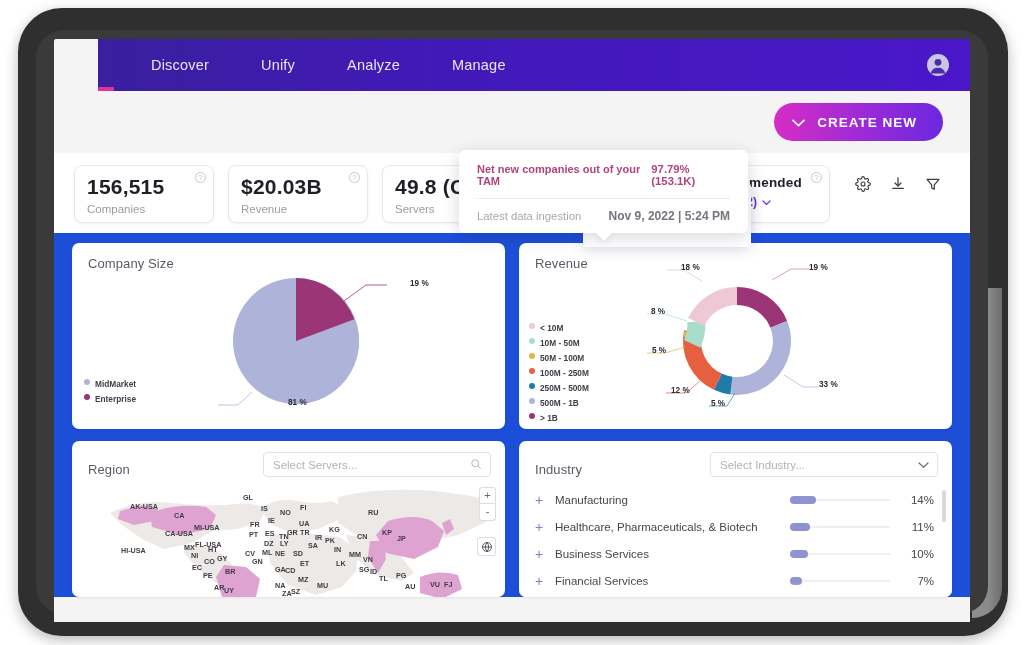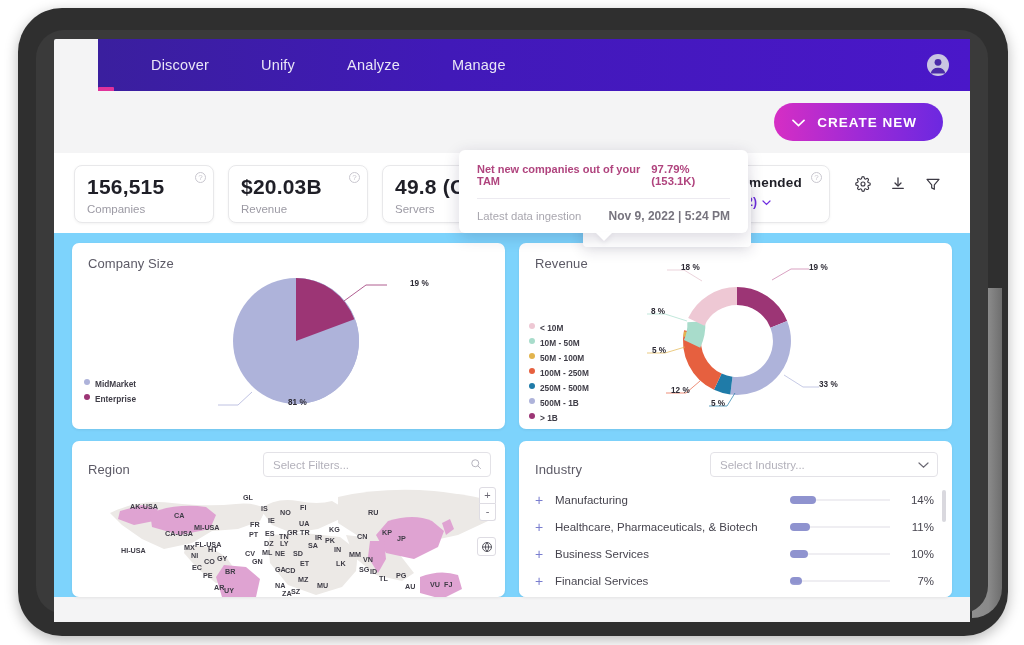--- a/index.html
+++ b/index.html
@@ -206,21 +206,21 @@
     box-shadow: 0 3px 14px rgba(40,30,70,.16);
     border-radius: 4px;
     padding: 12px 13px 13px 13px;
     z-index: 35;
     font-size: 11.2px;
     line-height: 1.75;
     color: #54525c;
   }
 
   
-  #dash-body { padding: 10px 18px 0 18px; background: #7dd3fc; }
+  #dash-body { padding: 10px 18px 0 18px; background: #1d4ed8; }
   .panel-row { display: flex; gap: 14px; margin-bottom: 12px; }
   .panel {
     background: #fff;
     border-radius: 7px;
     box-shadow: 0 1px 3px rgba(0,0,0,.07);
     flex: 1;
     position: relative;
   }
   .panel-title {
     font-size: 13px; color: #5c5a66;
@@ -530,21 +530,21 @@
           </div>
         </div>
       </div>
 
       <div class="panel-row">
 
         <div class="panel wide-panel">
           <div class="panel-head">
             <div class="panel-title" style="padding:0">Region</div>
             <div class="select-box">
-              <span>Select Filters...</span>
+              <span>Select Servers...</span>
               <span class="sb-ico">
                 <svg width="12" height="12" viewBox="0 0 24 24" fill="none" stroke="#b6b4be" stroke-width="2">
                   <circle cx="10.5" cy="10.5" r="7"></circle>
                     <path d="M15.8 15.8L21 21" stroke-linecap="round"></path>
                 </svg>
               </span>
             </div>
           </div>
 
           <div id="map-wrap">

